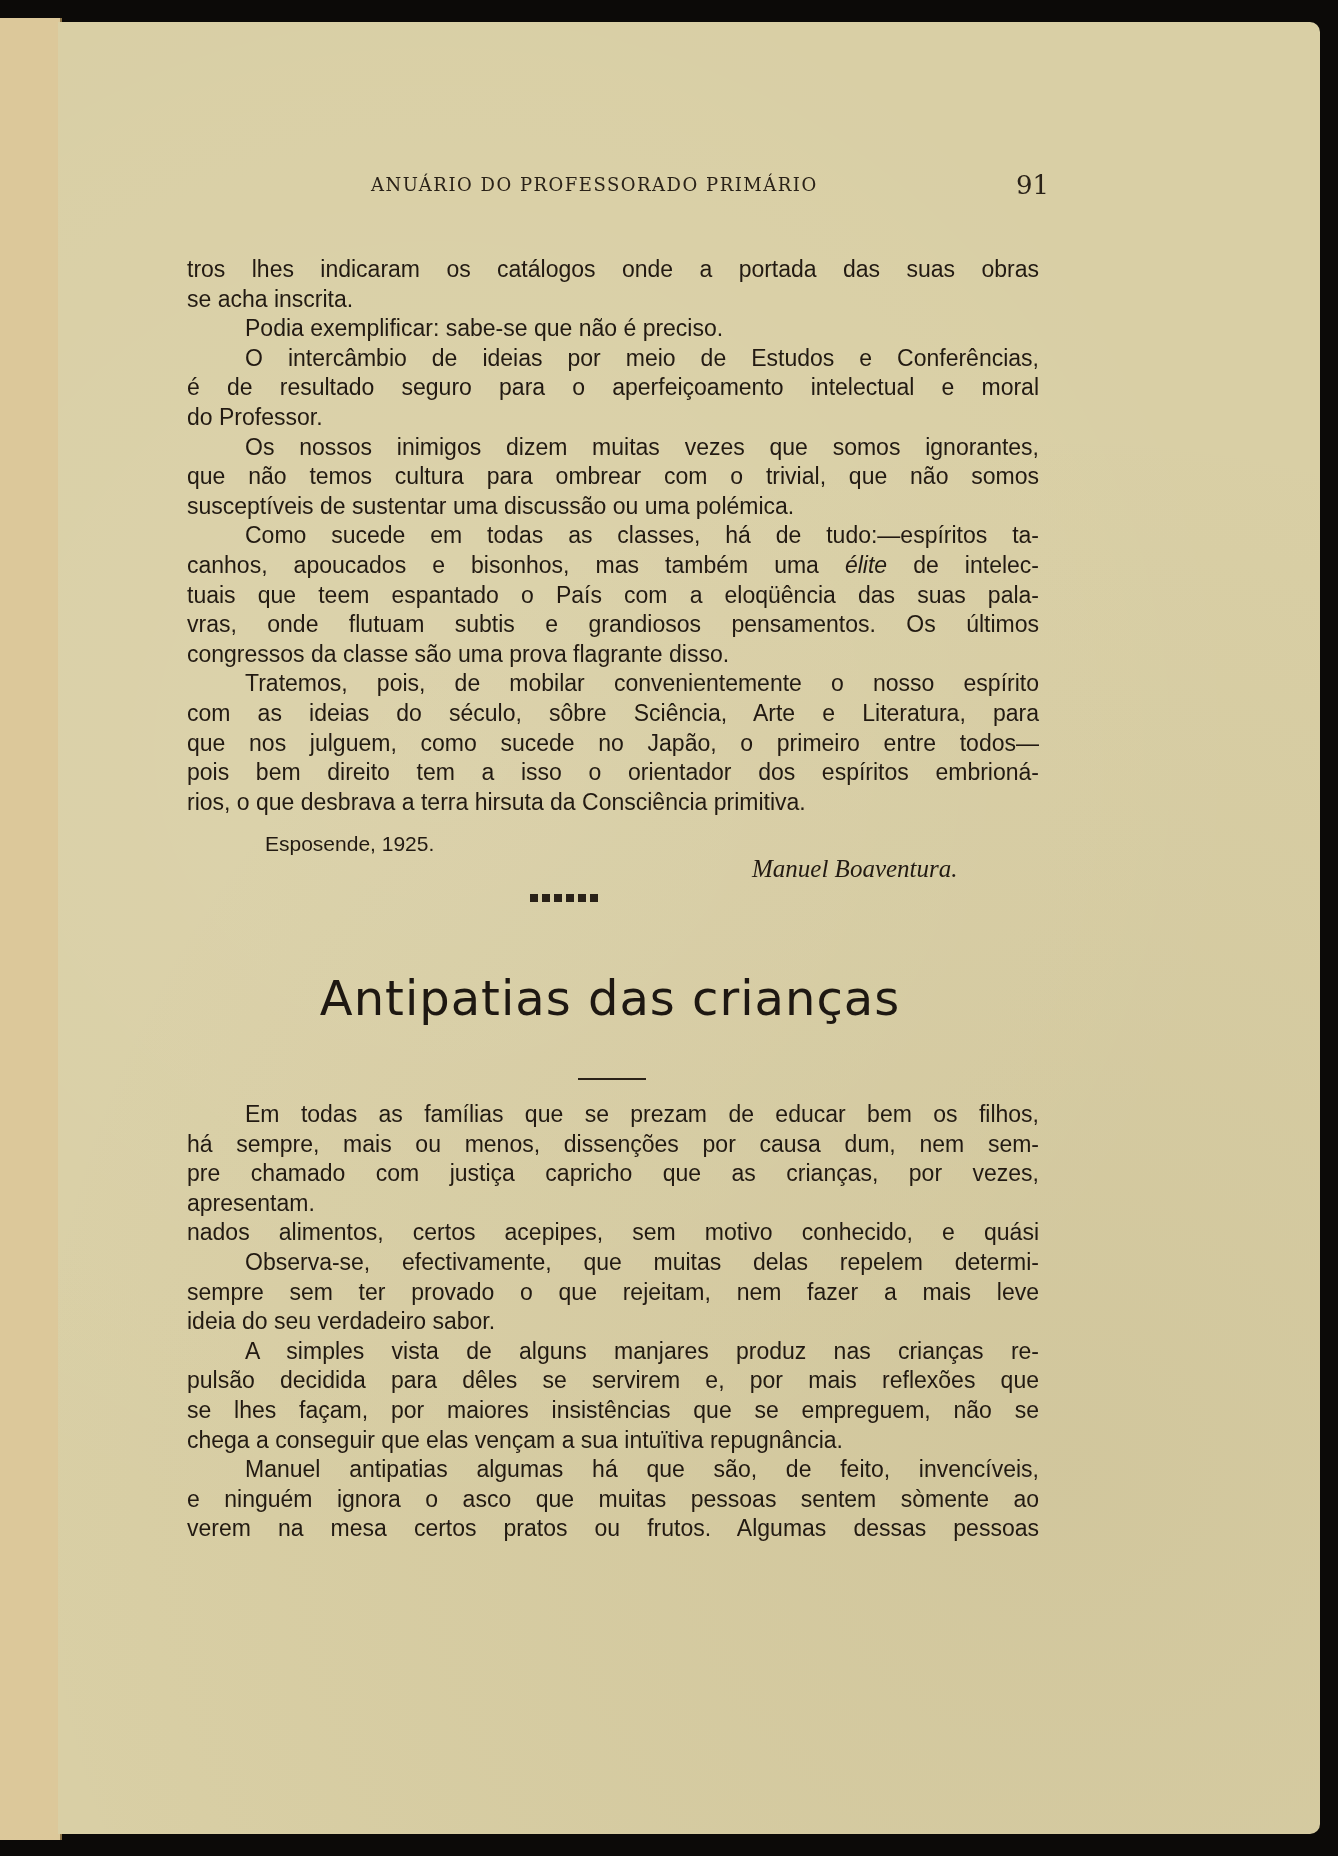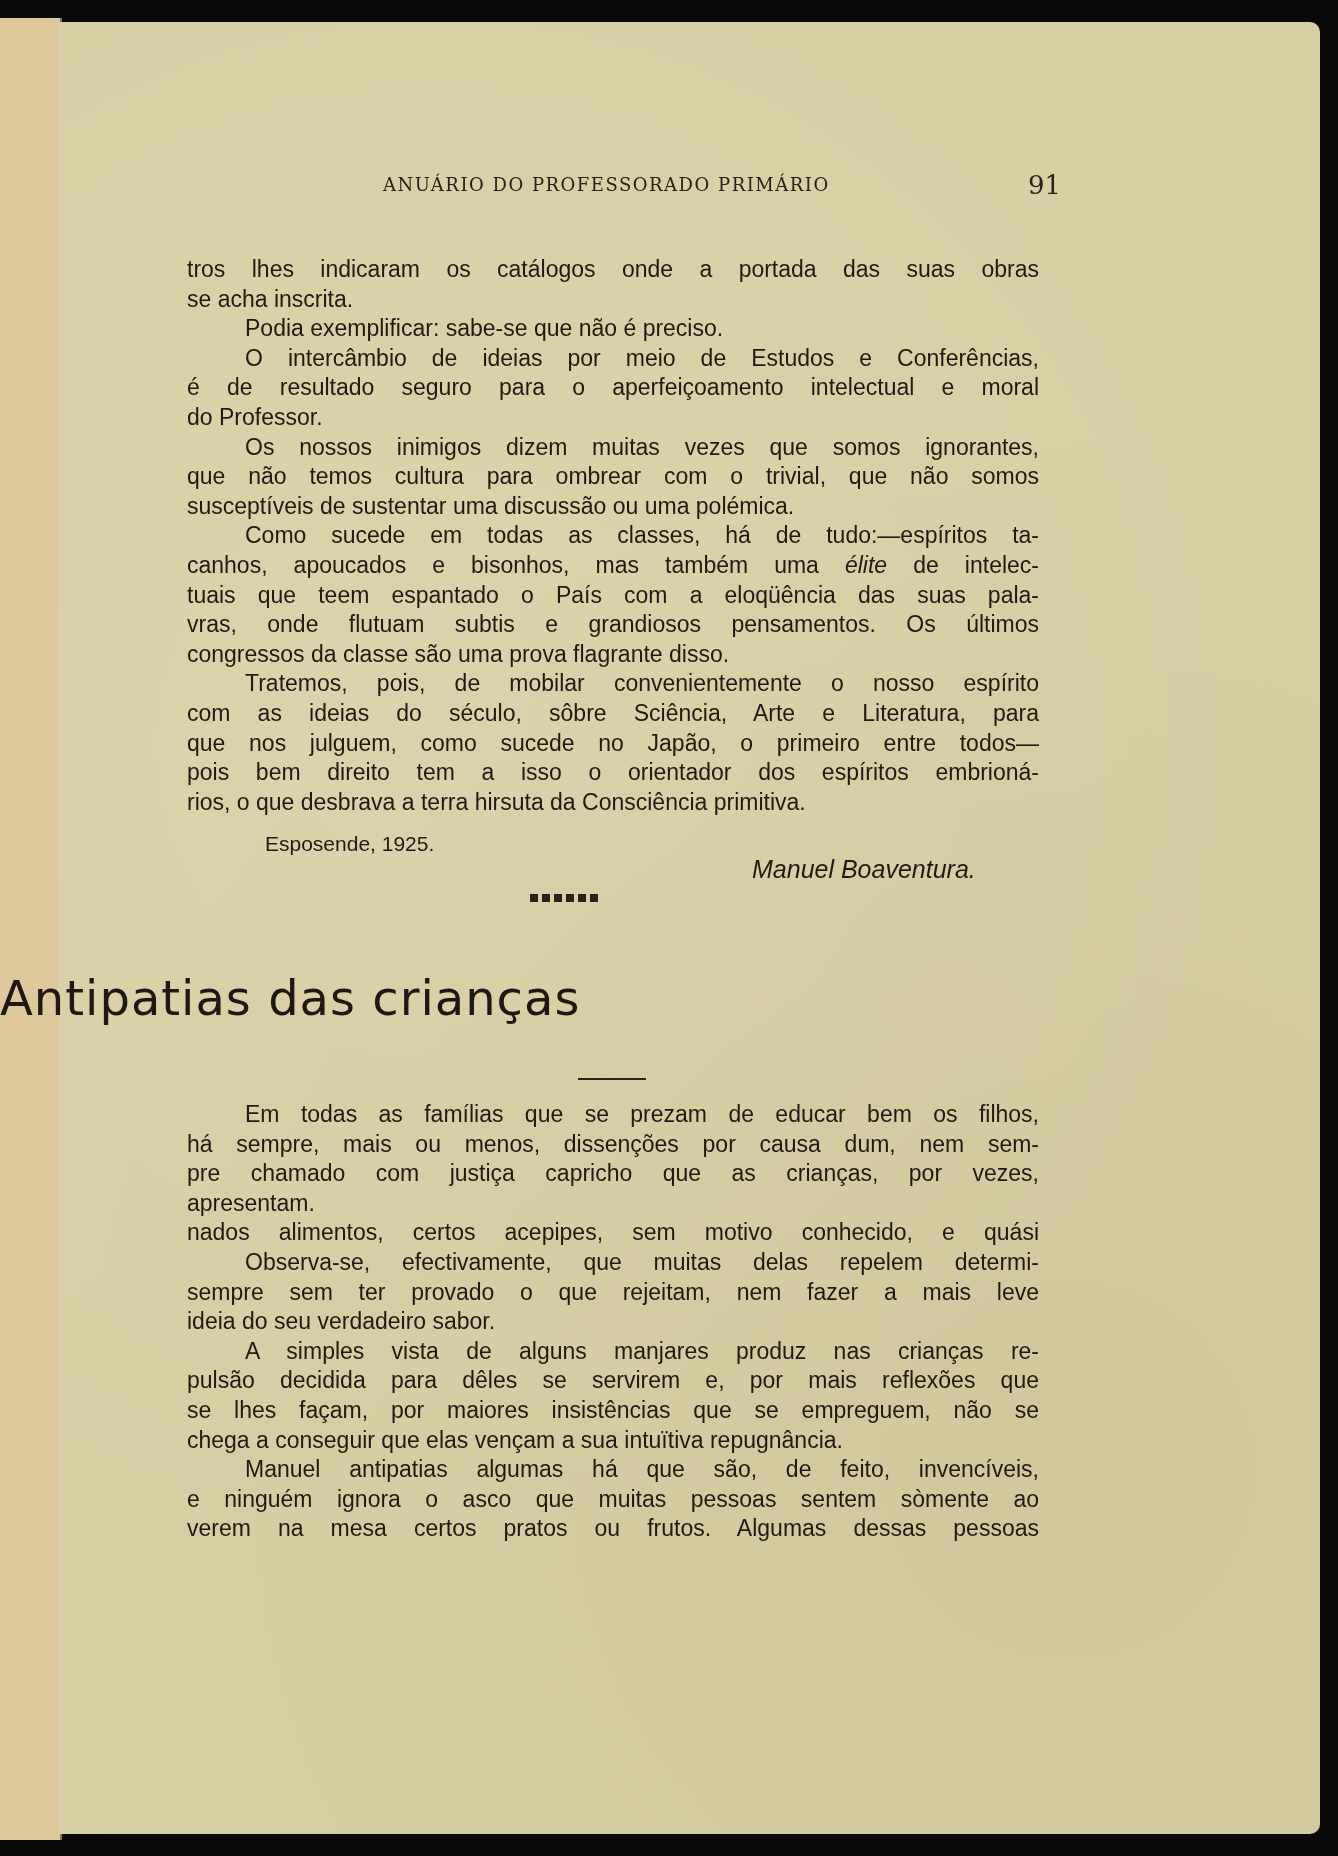--- a/index.html
+++ b/index.html
@@ -2,34 +2,34 @@
 <html><head>
 <meta charset="utf-8">
 <style>
   html, body { margin:0; padding:0; }
   body { width:1338px; height:1856px; background:#0c0a08; position:relative; overflow:hidden; }
   .page-stack-left { position:absolute; left:0; top:18px; width:60px; height:1822px; background:#dcc89a; border-right:2px solid #8a7245; }
   .page { position:absolute; left:58px; top:22px; width:1262px; height:1812px; background:#d9cfa5;
     background-image: radial-gradient(circle at 30% 40%, rgba(255,255,255,0.08), transparent 60%),
                       radial-gradient(circle at 80% 80%, rgba(120,100,60,0.08), transparent 60%);
     border-radius:0 10px 10px 0; }
-  .running-head { position:absolute; top:170px; left:16px; width:1074px; height:30px; font-family:"DejaVu Serif", serif; color:#2a2218; }
+  .running-head { position:absolute; top:170px; left:4px; width:1074px; height:30px; font-family:"DejaVu Serif", serif; color:#2a2218; }
   .running-title { position:absolute; left:367px; top:4px; font-size:19px; letter-spacing:1.5px; font-variant:small-caps; text-transform:uppercase; font-size:18px; }
   .page-number { position:absolute; left:1012px; top:0px; font-size:26px; }
   .body-text { position:absolute; left:187px; width:852px; font-family:"Liberation Sans Narrow", "Liberation Sans", sans-serif;
     font-size:23px; line-height:29.6px; color:#221a12; text-align:justify; }
   .line { display:block; text-align:justify; text-align-last:justify; white-space:nowrap; }
   .line.last { text-align-last:left; }
   .indent { padding-left:58px; }
   .section1 { top:255px; }
   .dateline { position:absolute; left:245px; top:832px; font-family:"Liberation Sans", sans-serif; font-size:21px; color:#221a12;margin-left:20px; }
-  .signature { position:absolute; left:752px; top:855px; font-family:Liberation Sans, sans-serif; font-style:italic; font-size:25px; color:#221a12; }
+  .signature { position:absolute; left:752px; top:855px; font-family:Liberation Serif, serif; font-style:italic; font-size:25px; color:#221a12; }
   .ornament { position:absolute; left:530px; top:894px; display:flex; gap:4px; }
   .ornament span { width:8px; height:8px; background:#2a2218; display:block; }
-  .article-title { position:absolute; left:0; width:1220px; top:970px; font-family:"DejaVu Sans", sans-serif; font-size:48px; color:#1e1812; letter-spacing:1px; }
+  .article-title { position:absolute; left:0; width:1220px; text-align:center; top:970px; font-family:"DejaVu Sans", sans-serif; font-size:48px; color:#1e1812; letter-spacing:1px; }
   .title-rule { position:absolute; left:578px; top:1078px; width:68px; height:2px; background:#2a2218; }
   .section2 { top:1100px; }
 </style>
 </head>
 <body>
 
 <div class="page-stack-left"></div>
 <div class="page"></div>
 
 <div class="running-head">

